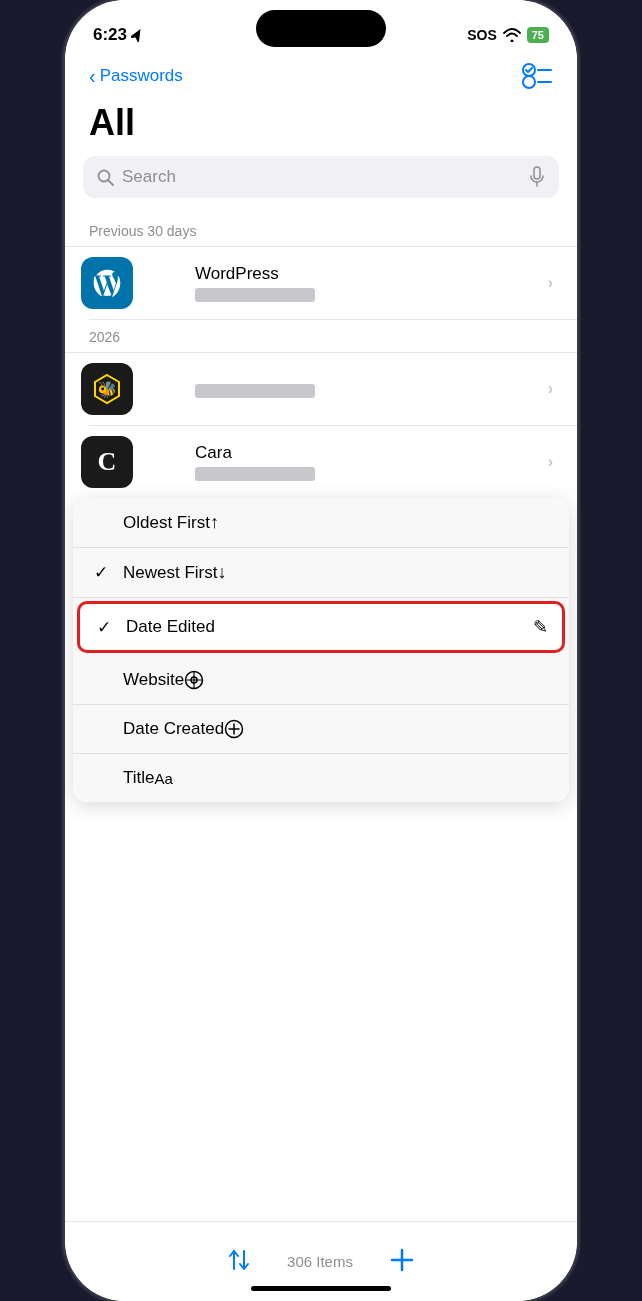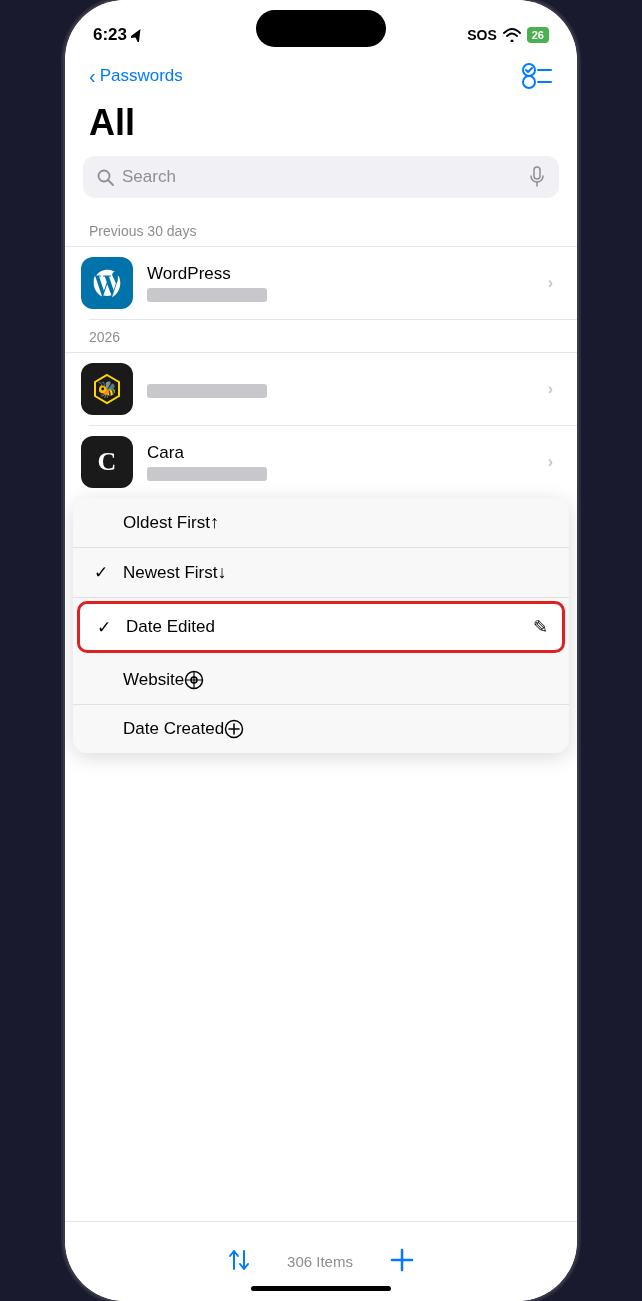--- a/index.html
+++ b/index.html
@@ -194,20 +194,21 @@
     .app-icon-mb {
       background: #1a1a1a;
     }
 
     .app-icon-cara {
       background: #1a1a1a;
     }
 
     .item-text {
       flex: 1;
+      margin-left: 48px;
     }
 
     .item-title {
       font-size: 17px;
       font-weight: 400;
       color: #000;
     }
 
     .item-subtitle {
       height: 14px;
@@ -331,21 +332,21 @@
       </div>
       <div class="status-right">
         <span class="sos-text">SOS</span>
 
         <svg width="18" height="14" viewBox="0 0 18 14">
           <path d="M9 11.5a1.5 1.5 0 1 1 0 3 1.5 1.5 0 0 1 0-3z" fill="#000"></path>
           <path d="M4 8C5.7 6.3 7.2 5.5 9 5.5s3.3.8 5 2.5" stroke="#000" stroke-width="1.8" fill="none" stroke-linecap="round"></path>
           <path d="M1 5C3.5 2.5 6.1 1 9 1s5.5 1.5 8 4" stroke="#000" stroke-width="1.8" fill="none" stroke-linecap="round"></path>
         </svg>
 
-        <span class="battery-badge">26</span>
+        <span class="battery-badge">75</span>
       </div>
     </div>
 
     <div class="nav-bar">
       <div class="back-btn">
         <span class="chevron-left">‹</span>
         <span style="color:#007AFF; font-size:17px;">Passwords</span>
       </div>
 
       <div class="filter-svg-icon">
@@ -486,20 +487,27 @@
             <span class="checkmark">&nbsp;</span>
             <span class="dropdown-label">Date Created</span>
           </div>
           <svg width="20" height="20" viewBox="0 0 20 20">
             <circle cx="10" cy="10" r="8.5" stroke="#000" stroke-width="1.5" fill="none"></circle>
             <line x1="10" y1="5" x2="10" y2="15" stroke="#000" stroke-width="1.5" stroke-linecap="round"></line>
             <line x1="5" y1="10" x2="15" y2="10" stroke="#000" stroke-width="1.5" stroke-linecap="round"></line>
           </svg>
         </div>
 
+        <div class="dropdown-item" style="border-bottom: none;">
+          <div class="dropdown-item-left">
+            <span class="checkmark">&nbsp;</span>
+            <span class="dropdown-label">Title</span>
+          </div>
+          <span class="dropdown-icon" style="font-size:15px; font-weight:500;">Aa</span>
+        </div>
 
       </div>
     </div>
 
     <div class="bottom-toolbar">
       <div>
         <svg width="26" height="26" viewBox="0 0 26 26">
           <path d="M8 4v18M8 4L4 9M8 4l4 5" stroke="#007AFF" stroke-width="2" fill="none" stroke-linecap="round" stroke-linejoin="round"></path>
           <path d="M18 22V4M18 22l-4-5M18 22l4-5" stroke="#007AFF" stroke-width="2" fill="none" stroke-linecap="round" stroke-linejoin="round"></path>
         </svg>

